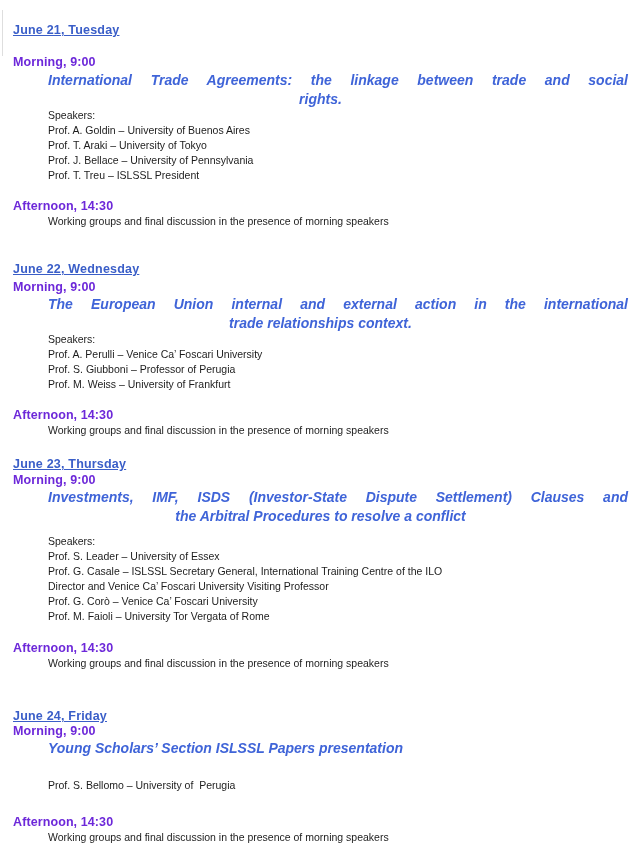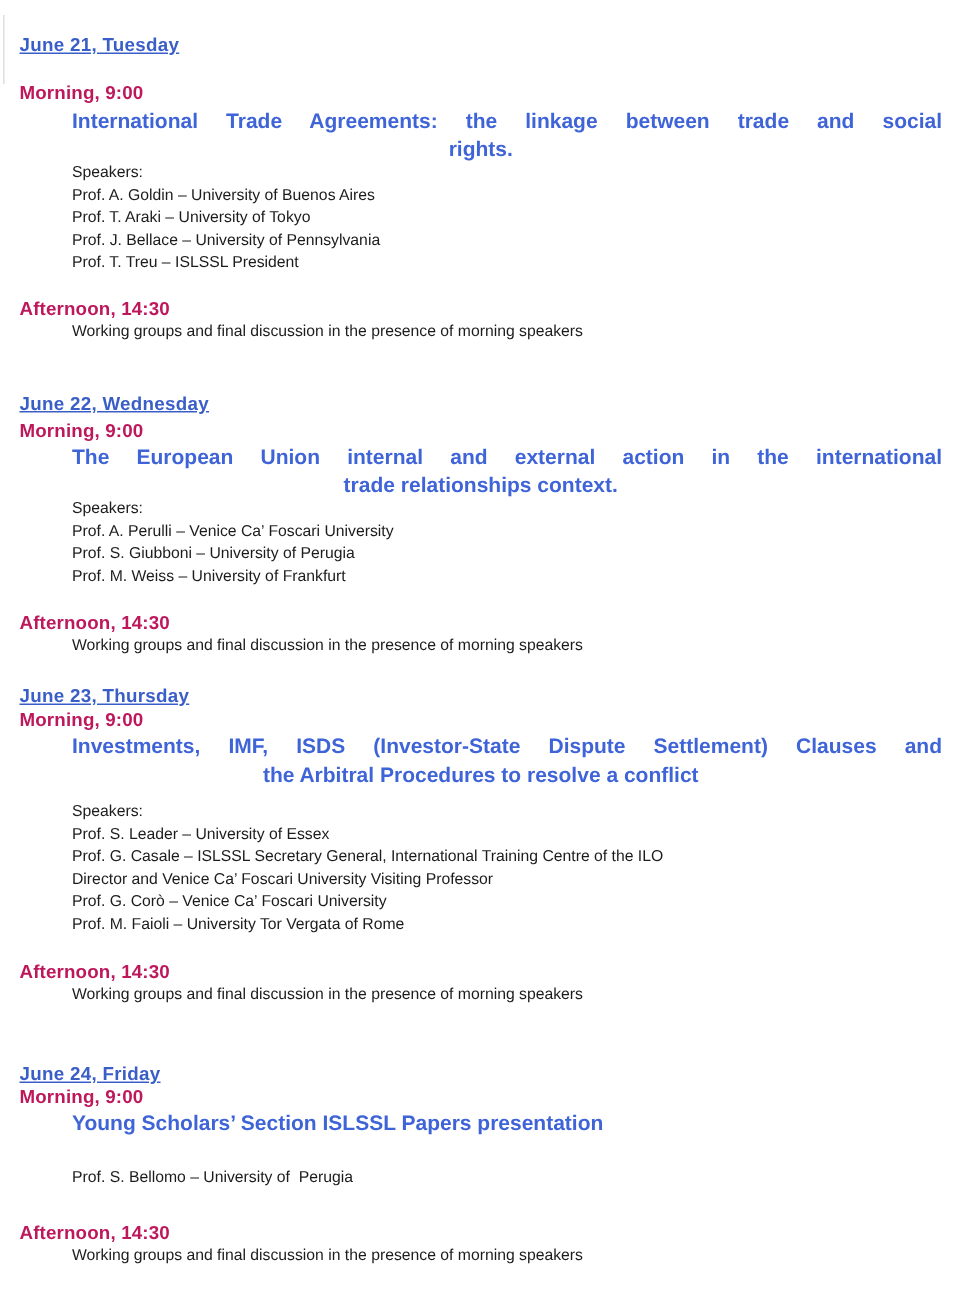--- a/index.html
+++ b/index.html
@@ -33,25 +33,26 @@
     line-height: 16px;
     color: #3a5ec8;
     text-decoration: underline;
     letter-spacing: 0.2px;
   }
   .label {
     font-size: 12.5px;
     font-weight: bold;
     line-height: 15px;
     letter-spacing: 0.1px;
-    color: #be185d;
+    color: #6d28d9;
   }
   .title {
     font-size: 14px;
     font-weight: bold;
+    font-style: italic;
     color: #3f64d8;
     line-height: 18.5px;
   }
   .title .tl1 {
     text-align: justify;
     text-align-last: justify;
     text-indent: 35px;
   }
   .title .tl1.no-stretch {
     text-align: right;
@@ -98,21 +99,21 @@
   <section style="margin-top:32px">
     <div class="date">June 22, Wednesday</div>
     <div class="label" style="margin-top:3px">Morning, 9:00</div>
     <div class="title">
       <div class="tl1">The European Union internal and external action in the international</div>
       <div class="tl2">trade relationships context.</div>
     </div>
     <div class="indent">
       <div class="body-text">Speakers:</div>
       <div class="body-text">Prof. A. Perulli – Venice Ca’ Foscari University</div>
-      <div class="body-text">Prof. S. Giubboni – University of Perugia</div>
+      <div class="body-text">Prof. S. Giubboni – Professor of Perugia</div>
       <div class="body-text">Prof. M. Weiss – University of Frankfurt</div>
     </div>
     <div class="label" style="margin-top:16px">Afternoon, 14:30</div>
     <div class="body-text indent">Working groups and final discussion in the presence of morning speakers</div>
   </section>
 
   <section style="margin-top:18px">
     <div class="date">June 23, Thursday</div>
     <div class="label" style="margin-top:1px">Morning, 9:00</div>
     <div class="title">

